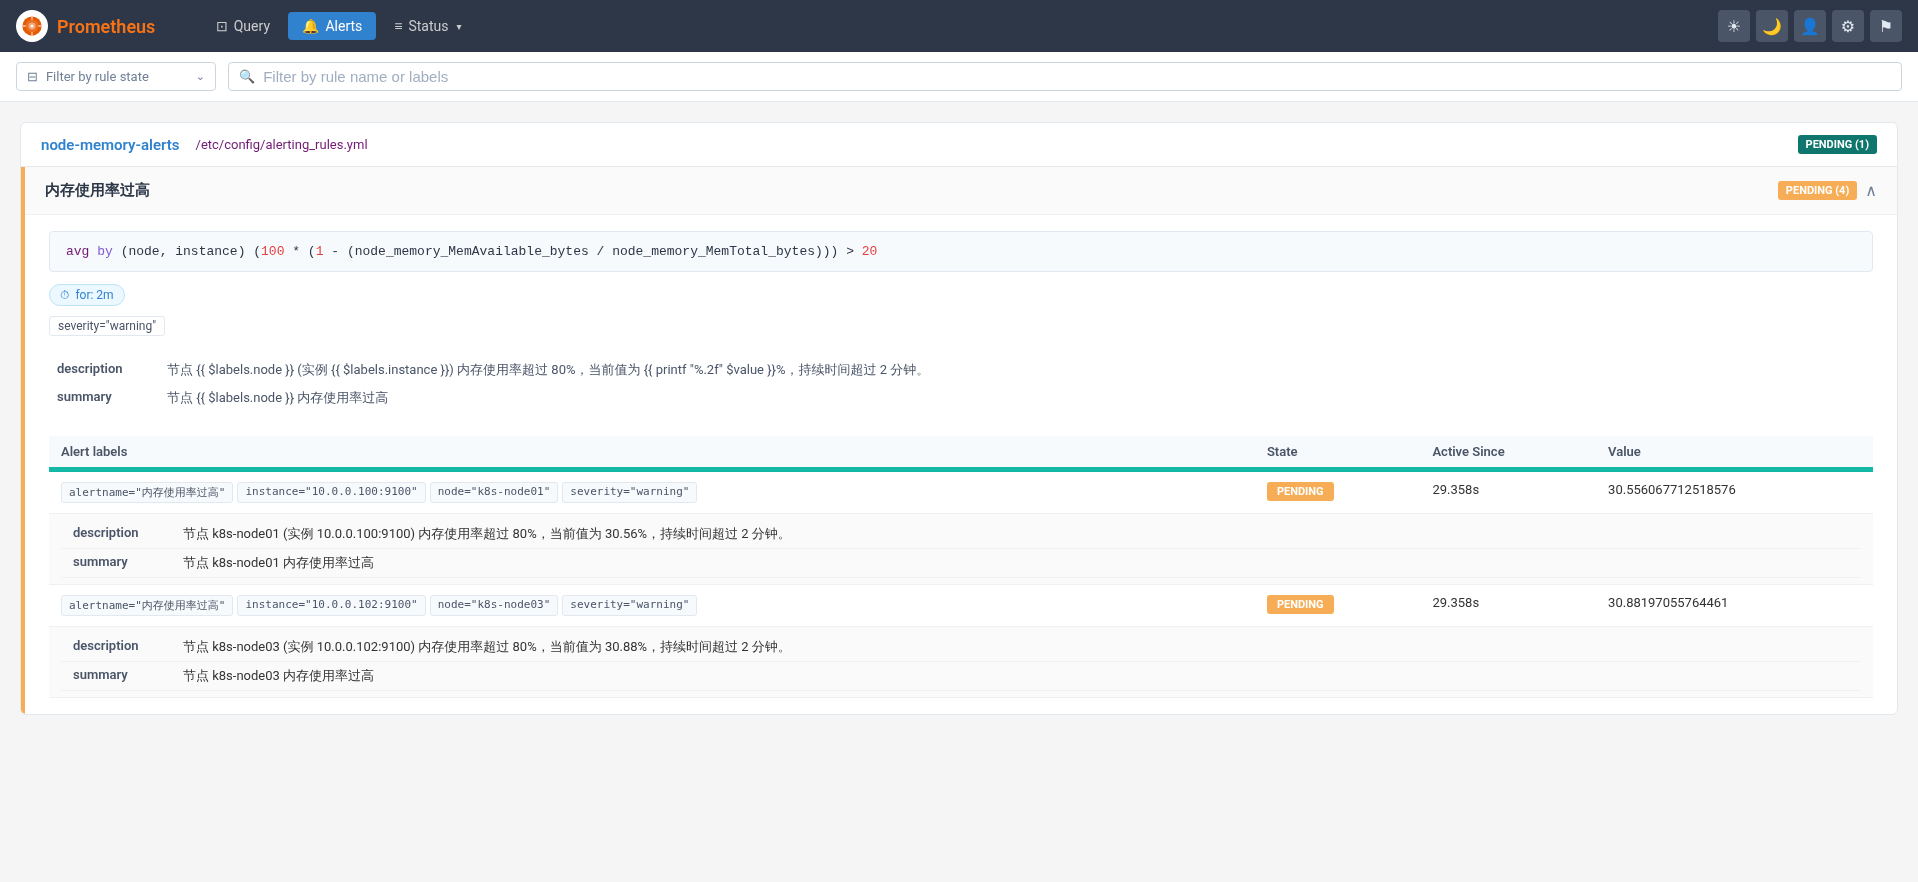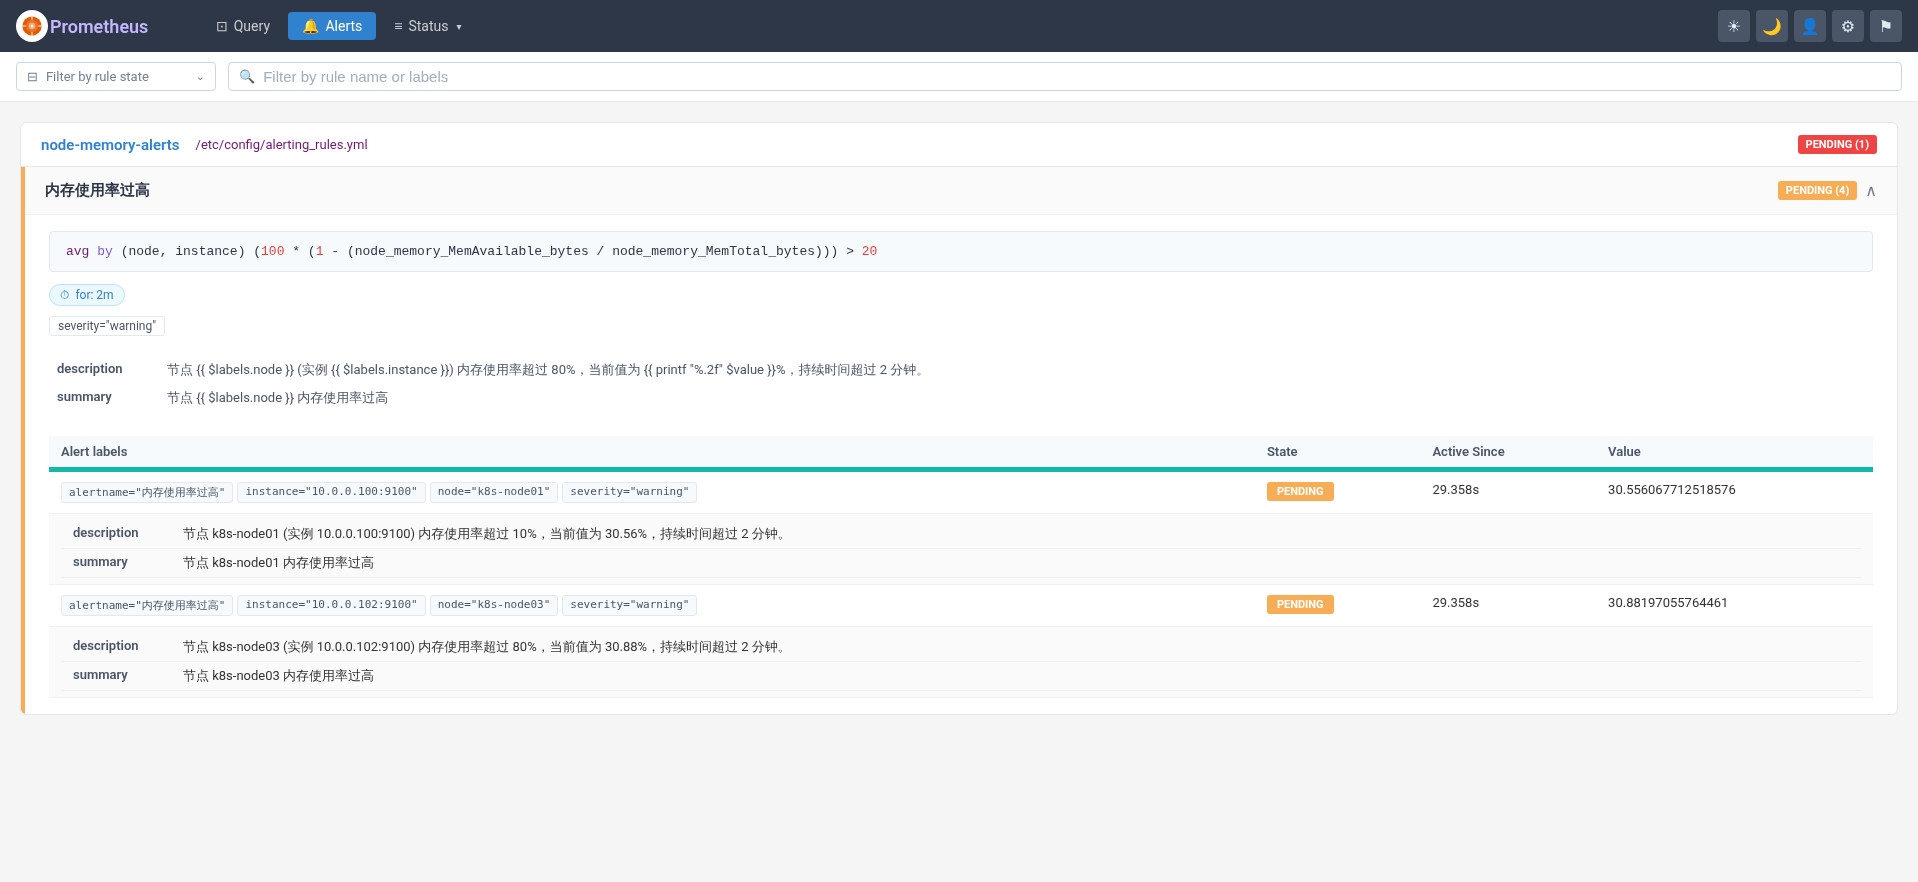--- a/index.html
+++ b/index.html
@@ -10,22 +10,22 @@
       background: #2d3748;
       display: flex;
       align-items: center;
       height: 52px;
       padding: 0 16px;
       gap: 16px;
     }
     .navbar-brand {
       display: flex;
       align-items: center;
-      gap: 2px;
-      color: #c4b5fd;
+      gap: 9px;
+      color: #f97316;
       font-size: 18px;
       font-weight: 600;
       min-width: 170px;
     }
     .brand-icon {
       width: 32px;
       height: 32px;
       background: #fff;
       border-radius: 50%;
       display: flex;
@@ -133,21 +133,21 @@
       font-weight: 600;
       font-size: 15px;
       text-decoration: none;
     }
     .rule-group-path {
       color: #701a75;
       font-size: 13px;
     }
     .badge-pending {
       margin-left: auto;
-      background: #ef4444;
+      background: #0f766e;
       color: #fff;
       font-size: 11px;
       font-weight: 700;
       padding: 3px 8px;
       border-radius: 3px;
     }
     .badge-pending-yellow {
       background: #f6ad55;
       color: #fff;
       font-size: 11px;
@@ -451,21 +451,21 @@
               </td>
               <td>29.358s</td>
               <td>30.556067712518576</td>
             </tr>
             <tr class="alert-sub-row">
               <td colspan="4">
                 <table class="sub-meta-table">
                   <tbody>
                       <tr>
                     <td>description</td>
-                    <td>节点 k8s-node01 (实例 10.0.0.100:9100) 内存使用率超过 10%，当前值为 30.56%，持续时间超过 2 分钟。</td>
+                    <td>节点 k8s-node01 (实例 10.0.0.100:9100) 内存使用率超过 80%，当前值为 30.56%，持续时间超过 2 分钟。</td>
                   </tr>
                   <tr>
                     <td>summary</td>
                     <td>节点 k8s-node01 内存使用率过高</td>
                   </tr>
                 </tbody>
                   </table>
               </td>
             </tr>
 

